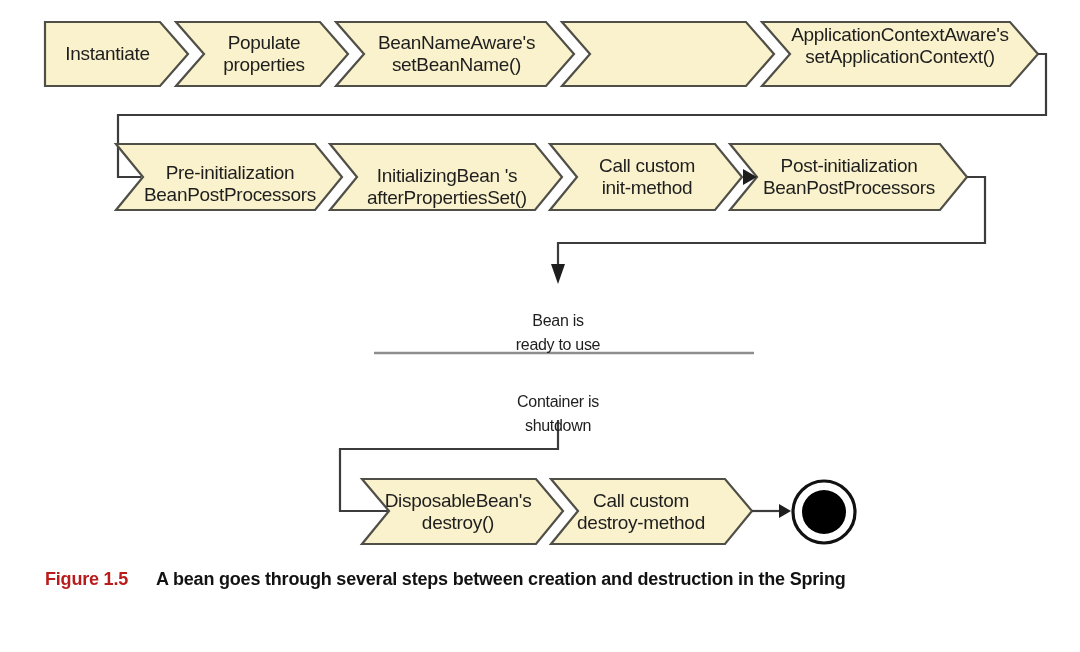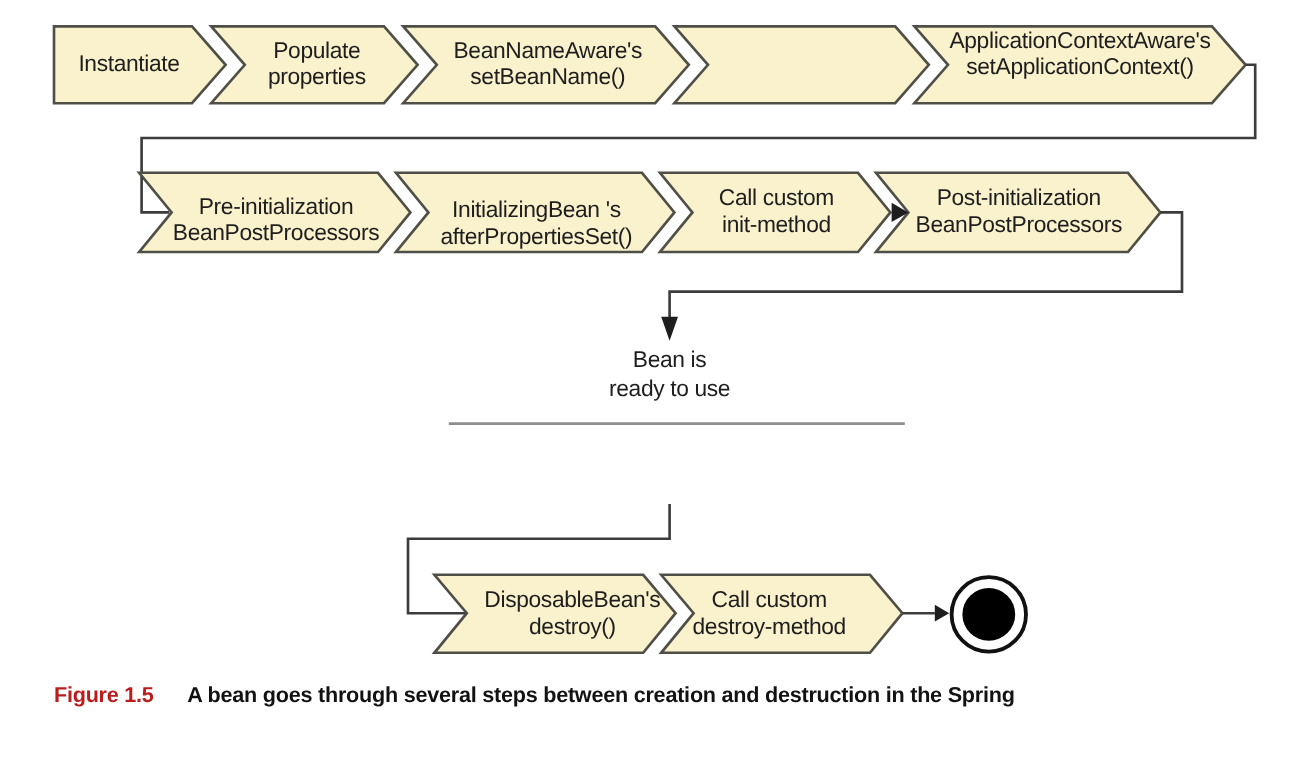--- a/index.html
+++ b/index.html
@@ -53,22 +53,23 @@
     align-items: center;
     justify-content: center;
     text-align: center;
     white-space: pre-line;
     color: #1E1E1E;
     font-size: 19px;
     line-height: 22px;
     letter-spacing: -0.3px;
   }
   .node-lbl {
-    font-size: 19px;
+    font-size: 16px;
     line-height: 24px;
+    margin-top: 20px;
   }
   .caption {
     position: absolute;
     left: 45px;
     top: 566px;
     width: 930px;
     font-size: 18px;
     font-weight: bold;
     line-height: 27px;
     color: #121212;
@@ -129,27 +130,29 @@
 
   <div class="lbl" style="left:131px; top:144px; width:198px; height:80px;">Pre-initialization
 BeanPostProcessors</div>
   <div class="lbl" style="left:345px; top:144px; width:204px; height:86px;">InitializingBean 's
 afterPropertiesSet()</div>
   <div class="lbl" style="left:565px; top:144px; width:164px; height:66px;">Call custom
 init-method</div>
   <div class="lbl" style="left:745px; top:144px; width:208px; height:66px;">Post-initialization
 BeanPostProcessors</div>
 
-  <div class="lbl" style="left:396px; top:479px; width:162px; height:65px;">DisposableBean's
+  <div class="lbl" style="left:377px; top:479px; width:162px; height:65px;">DisposableBean's
 destroy()</div>
   <div class="lbl" style="left:555px; top:479px; width:172px; height:65px;">Call custom
 destroy-method</div>
 
   <div class="lbl node-lbl" style="left:458px; top:288px; width:200px; height:49px;">Bean is
 ready to use</div>
+  <div class="lbl node-lbl" style="left:458px; top:369px; width:200px; height:49px;">Container is
+shutdown</div>
 
   <div class="caption">
     <div>
       <span class="fig-label">Figure 1.5</span><span>A bean goes through several steps between creation and destruction in the Spring</span>
     </div>
   </div>
 
 </div>
 
 </body></html>

